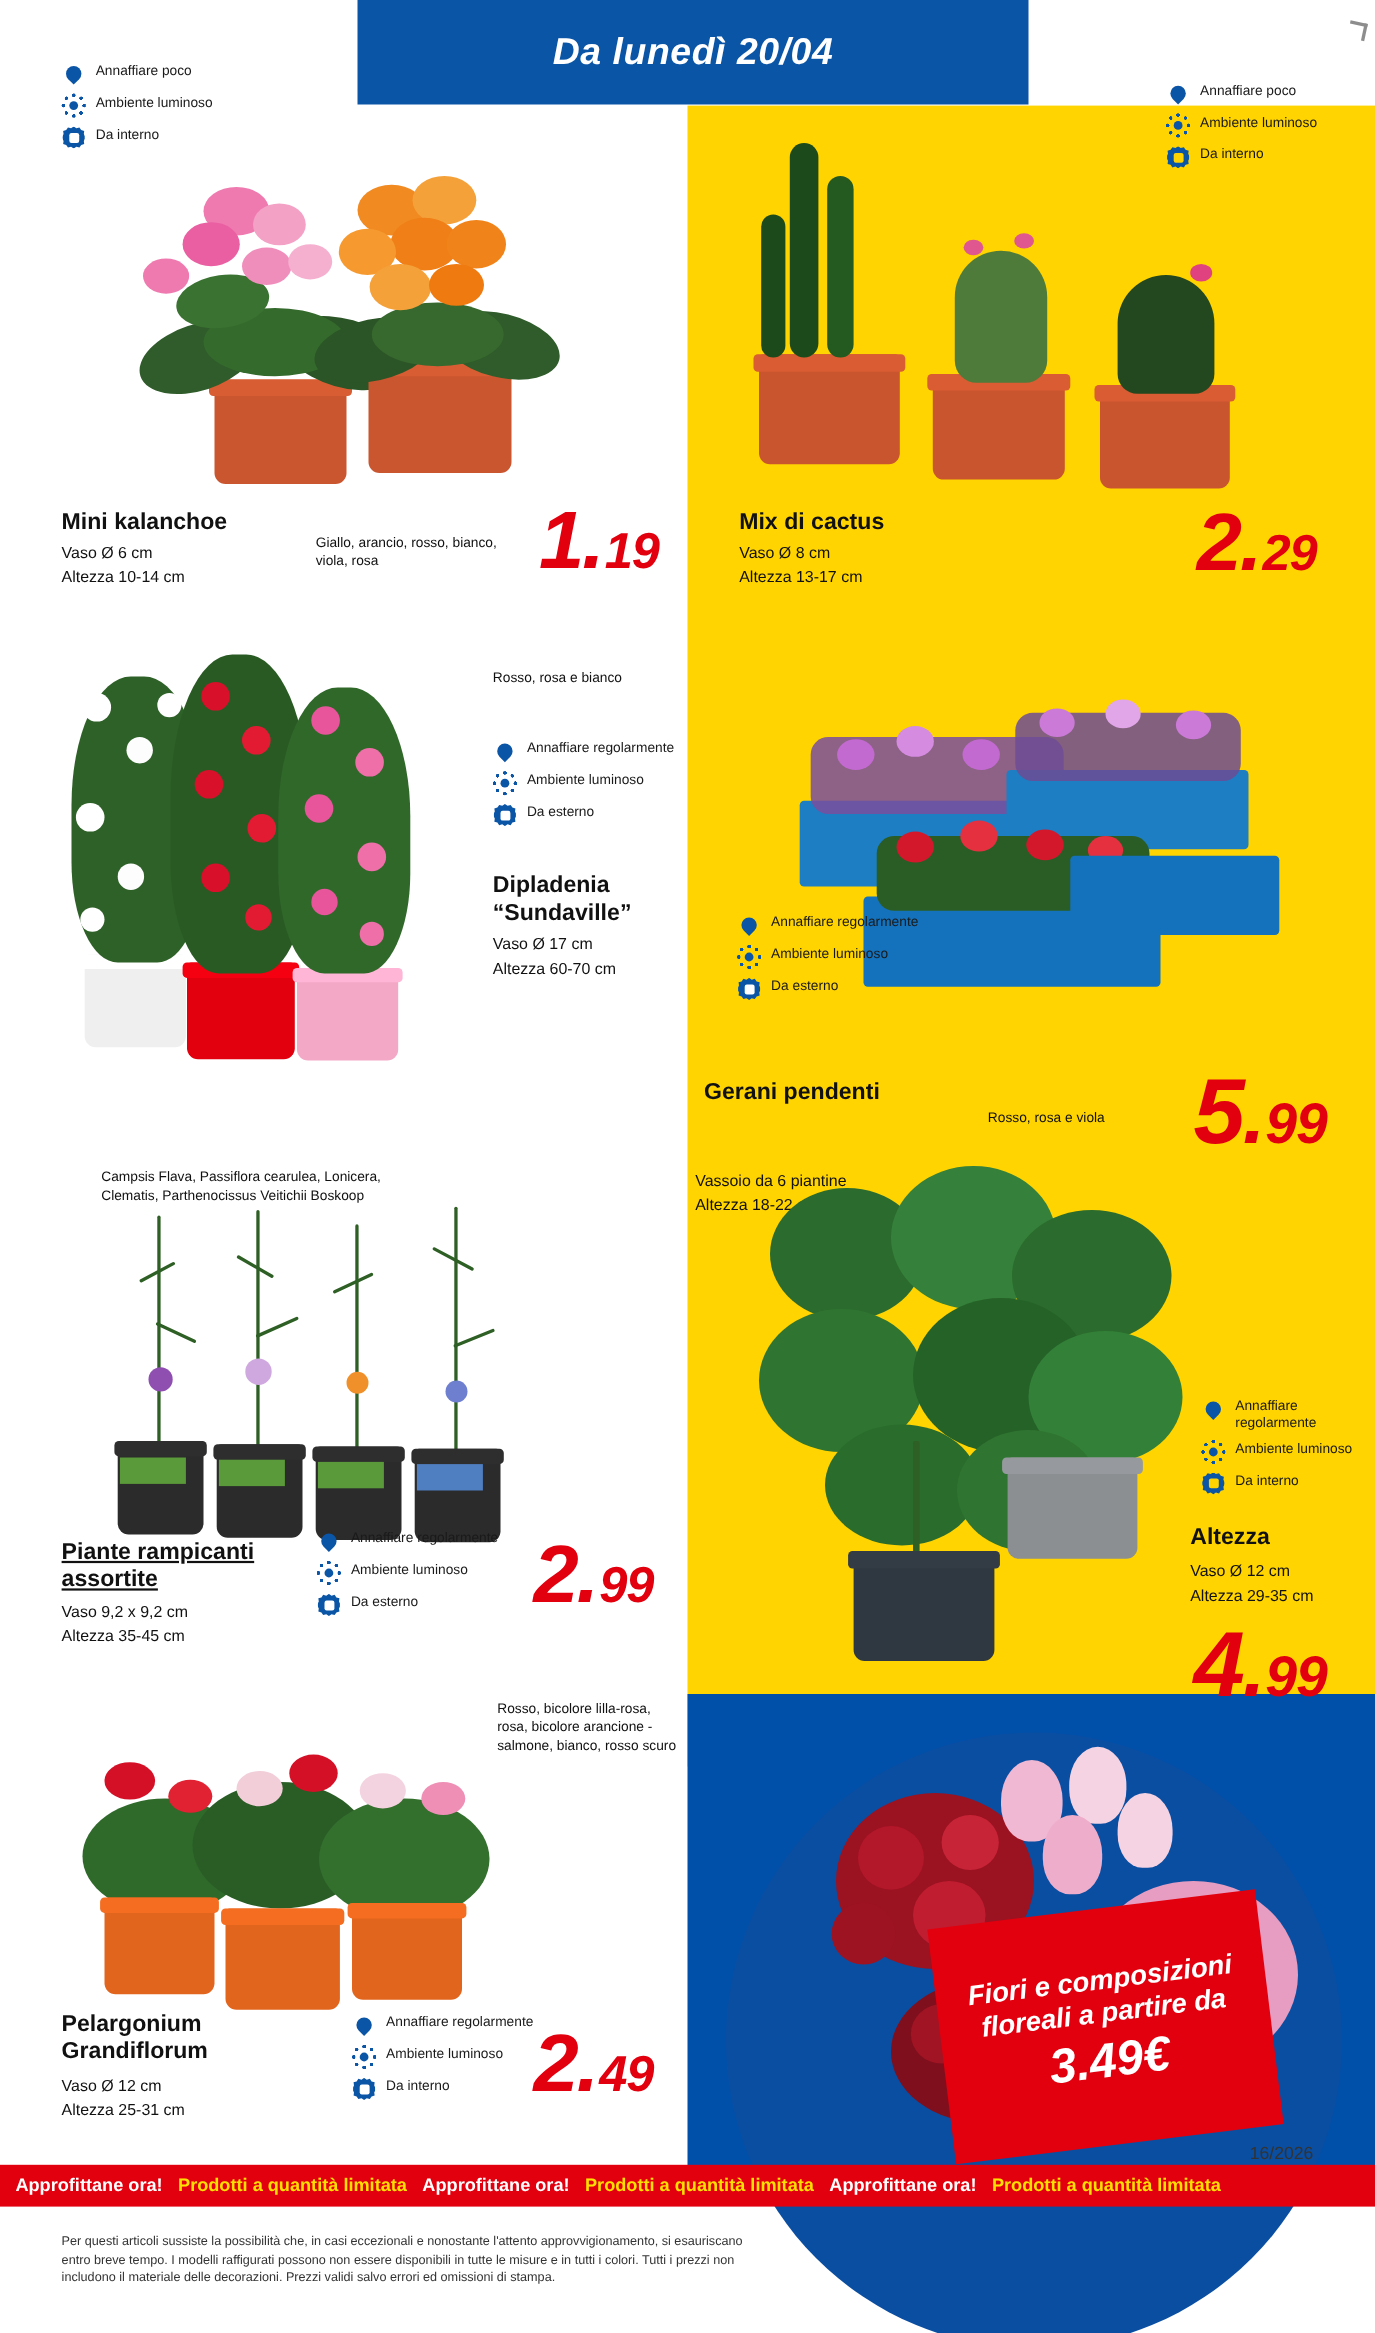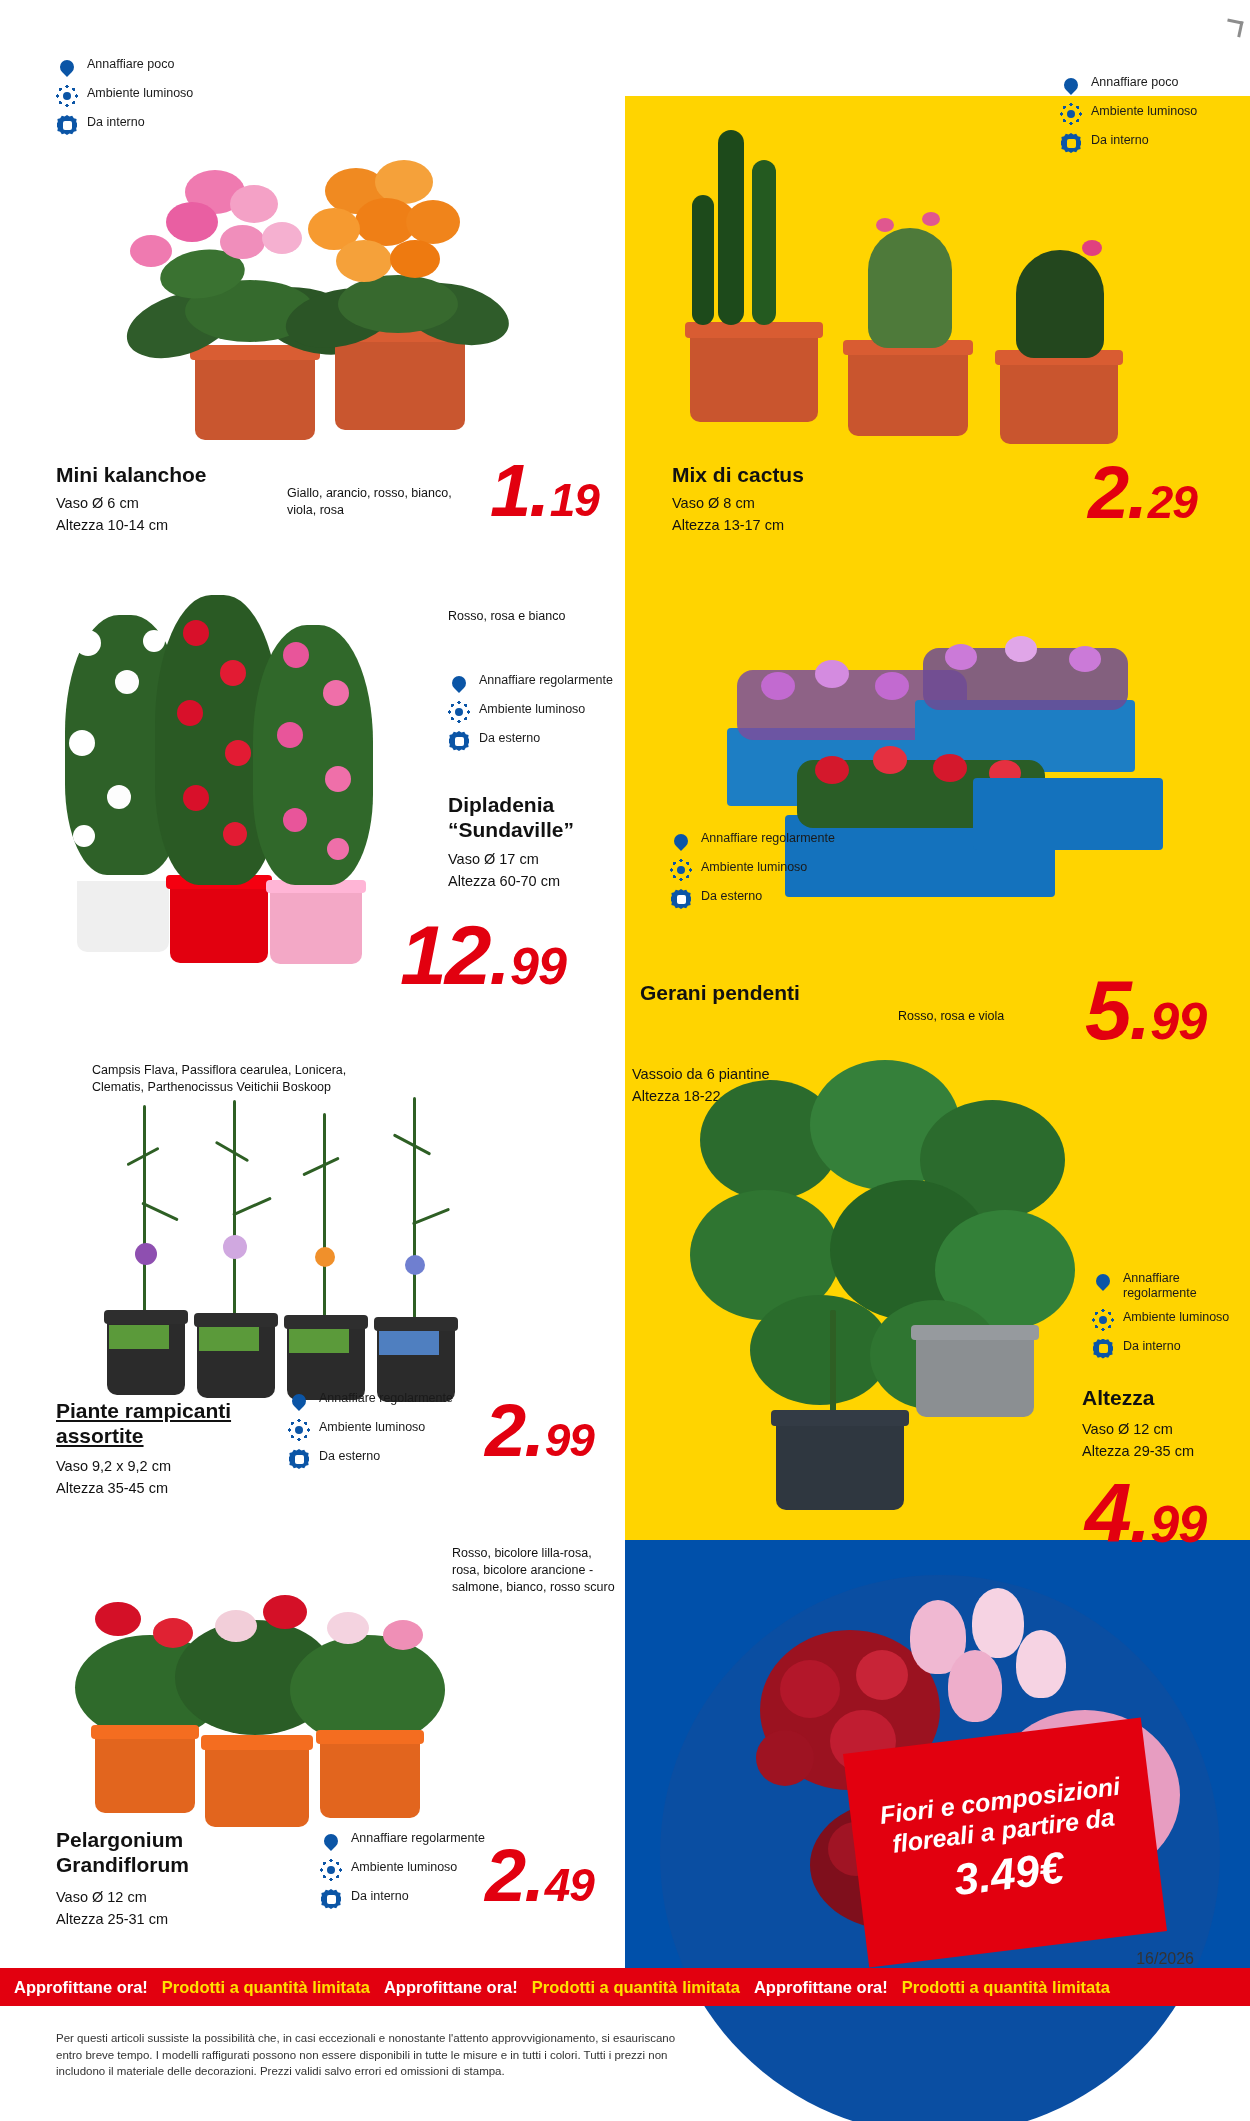--- a/index.html
+++ b/index.html
@@ -142,20 +142,23 @@
 </style>
 </head>
 <body>
 
 <div class="page">
 
   <div class="right-yellow"></div>
   <div class="right-bottom-blue"></div>
   <div class="blue-circle"></div>
 
+  <div class="header-blue">
+    <div class="title">Da lunedì 20/04</div>
+  </div>
   <div class="corner-mark"></div>
 
   <div class="care-list" style="left:56px; top:56px;">
     <div class="care-row">
       <div class="care-ico ico-drop"></div>
       <div class="care-txt">Annaffiare poco</div>
     </div>
     <div class="care-row">
       <div class="care-ico ico-sun"></div>
       <div class="care-txt">Ambiente luminoso</div>
@@ -253,23 +256,20 @@
     <div class="care-row">
       <div class="care-ico ico-house"></div>
       <div class="care-txt">Da esterno</div>
     </div>
   </div>
 
   <div class="pname" style="left:448px; top:792px; width:190px;">Dipladenia “Sundaville”</div>
   <div class="pspec" style="left:448px; top:848px; width:200px;">
     <div>Vaso Ø 17 cm</div>
     <div>Altezza 60-70 cm</div>
-  </div>
-  <div class="price big" style="left:400px; top:920px;">
-    <span class="int">12</span><span class="dot">.</span><span class="dec">99</span>
   </div>
 
   <div class="pvariety" style="left:92px; top:1062px; width:300px;">Campsis Flava, Passiflora cearulea, Lonicera, Clematis, Parthenocissus Veitichii Boskoop</div>
 
   <div class="art" style="left:95px; top:1095px; width:400px; height:285px;">
     <div class="stem" style="left:48px; top:10px; width:3px; height:215px;"></div>
     <div class="stem" style="left:30px; top:60px; width:36px; height:3px; transform:rotate(-28deg);"></div>
     <div class="stem" style="left:45px; top:115px; width:40px; height:3px; transform:rotate(25deg);"></div>
     <div class="pot" style="left:12px; top:215px; width:78px; height:85px; background:#2b2b2b;"></div>
     <div style="position:absolute; left:14px; top:230px; width:60px; height:24px; background:#5b9a3a;"></div>

